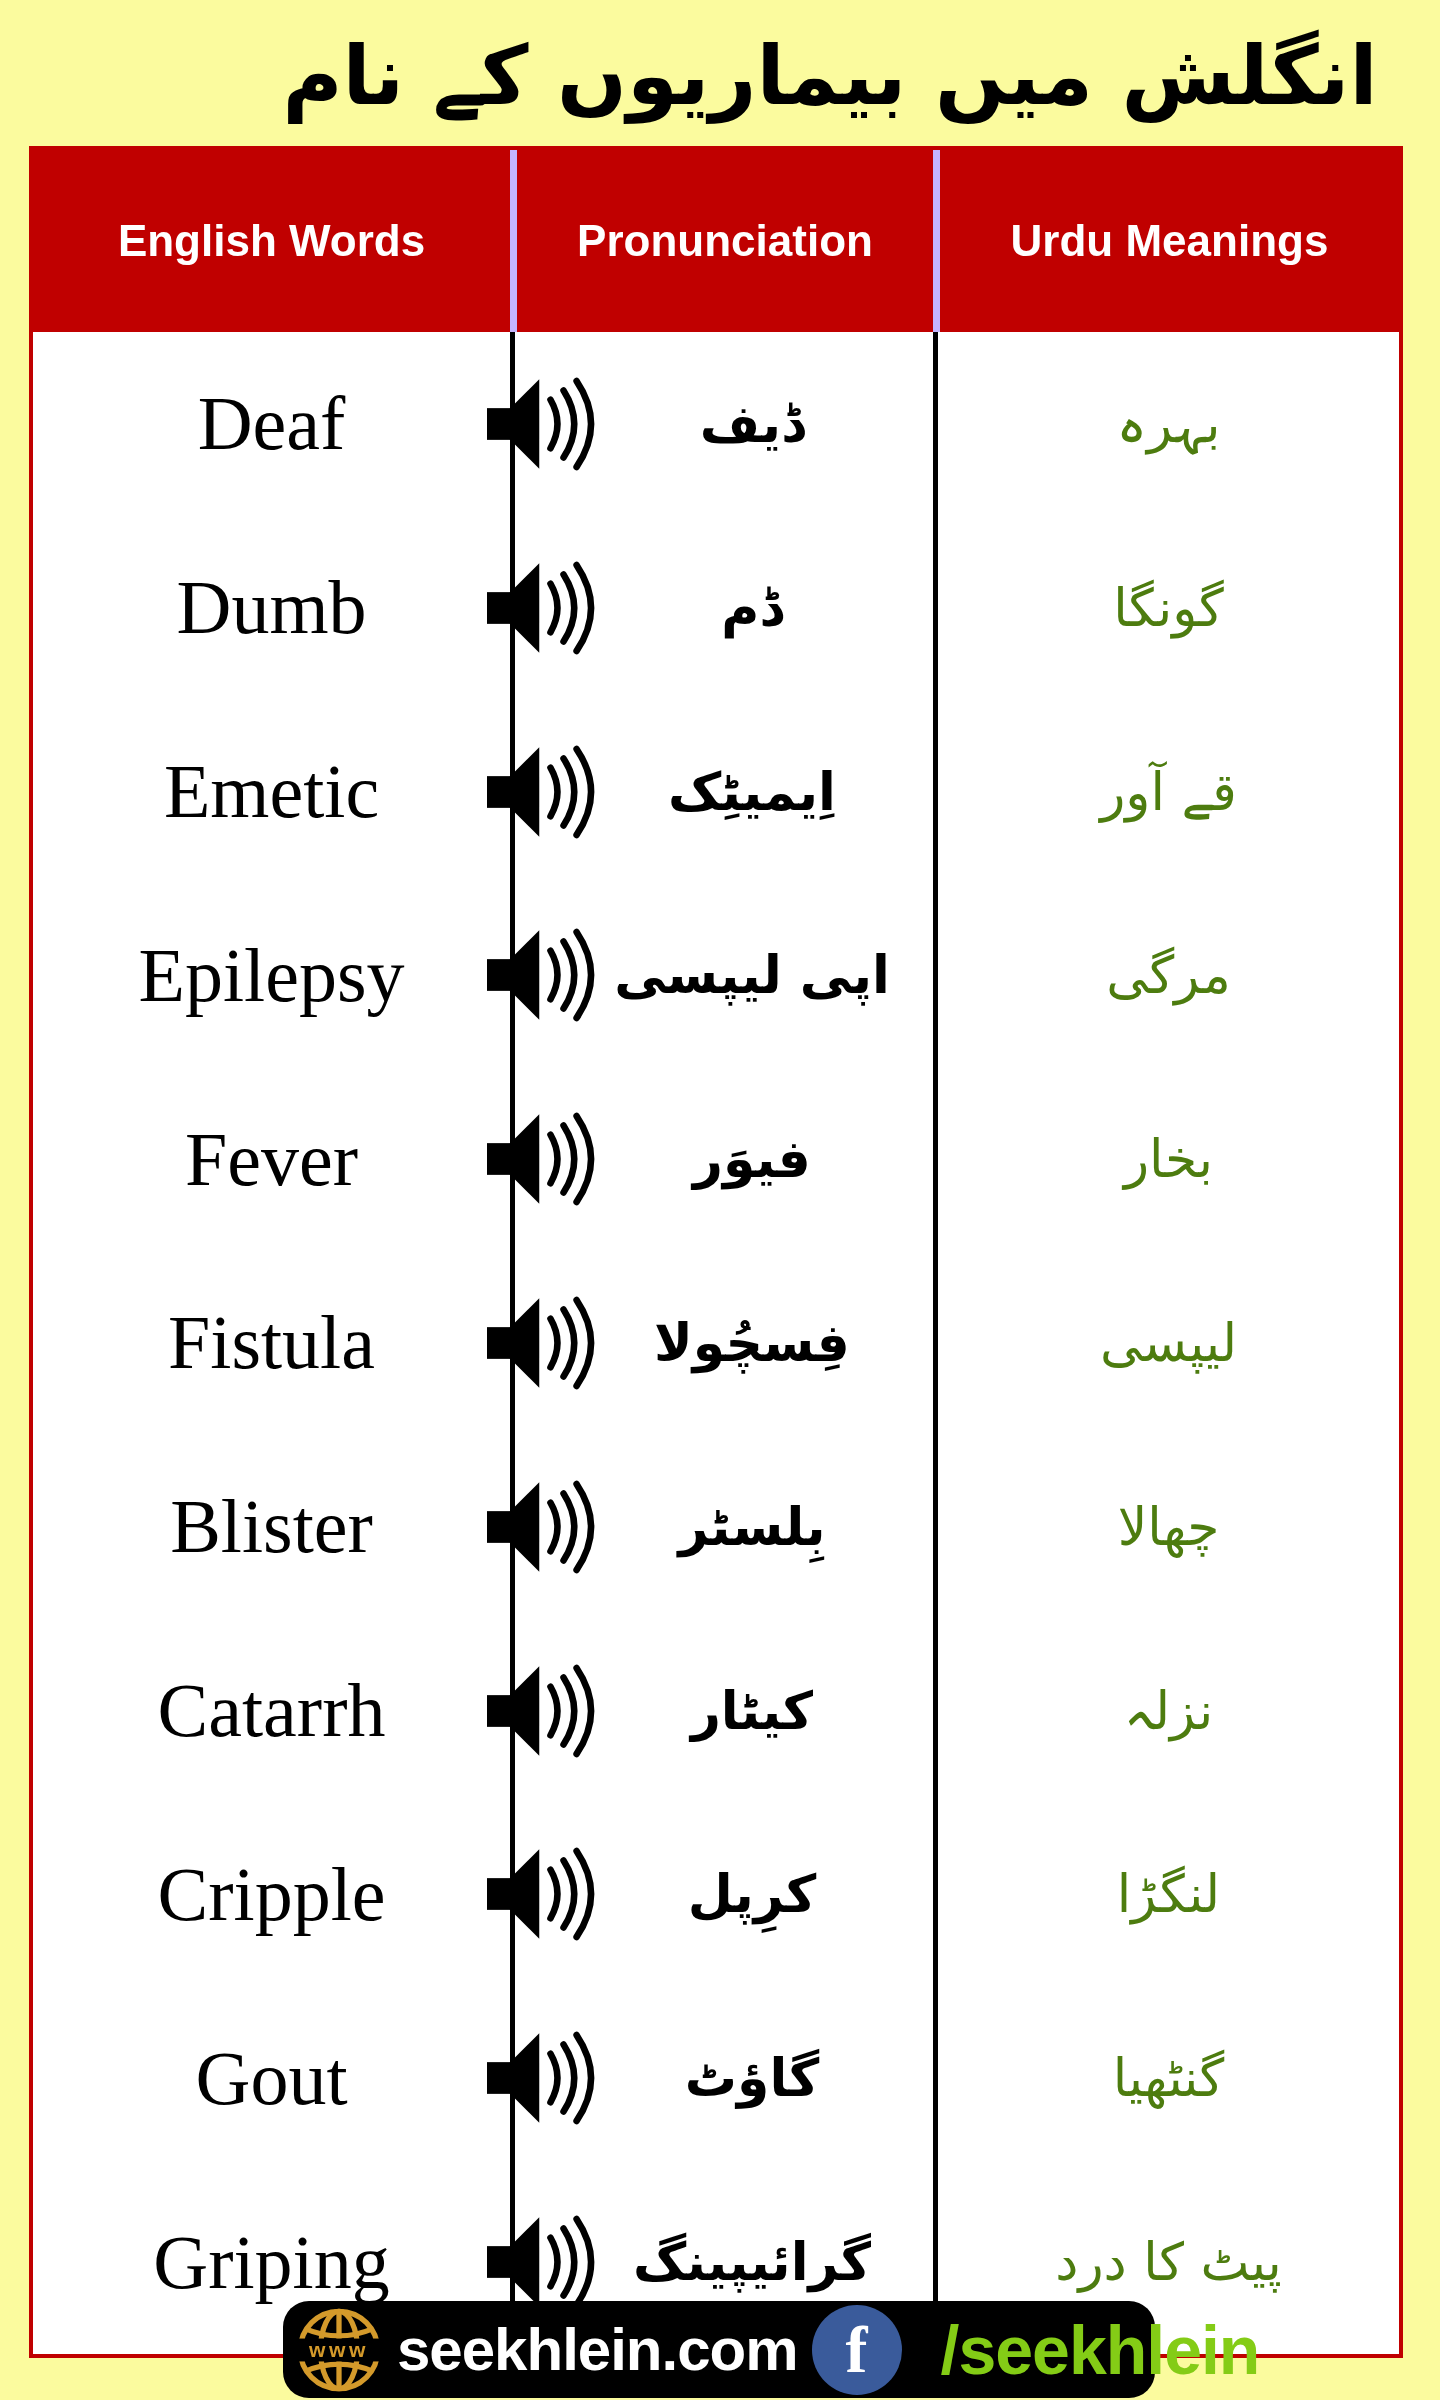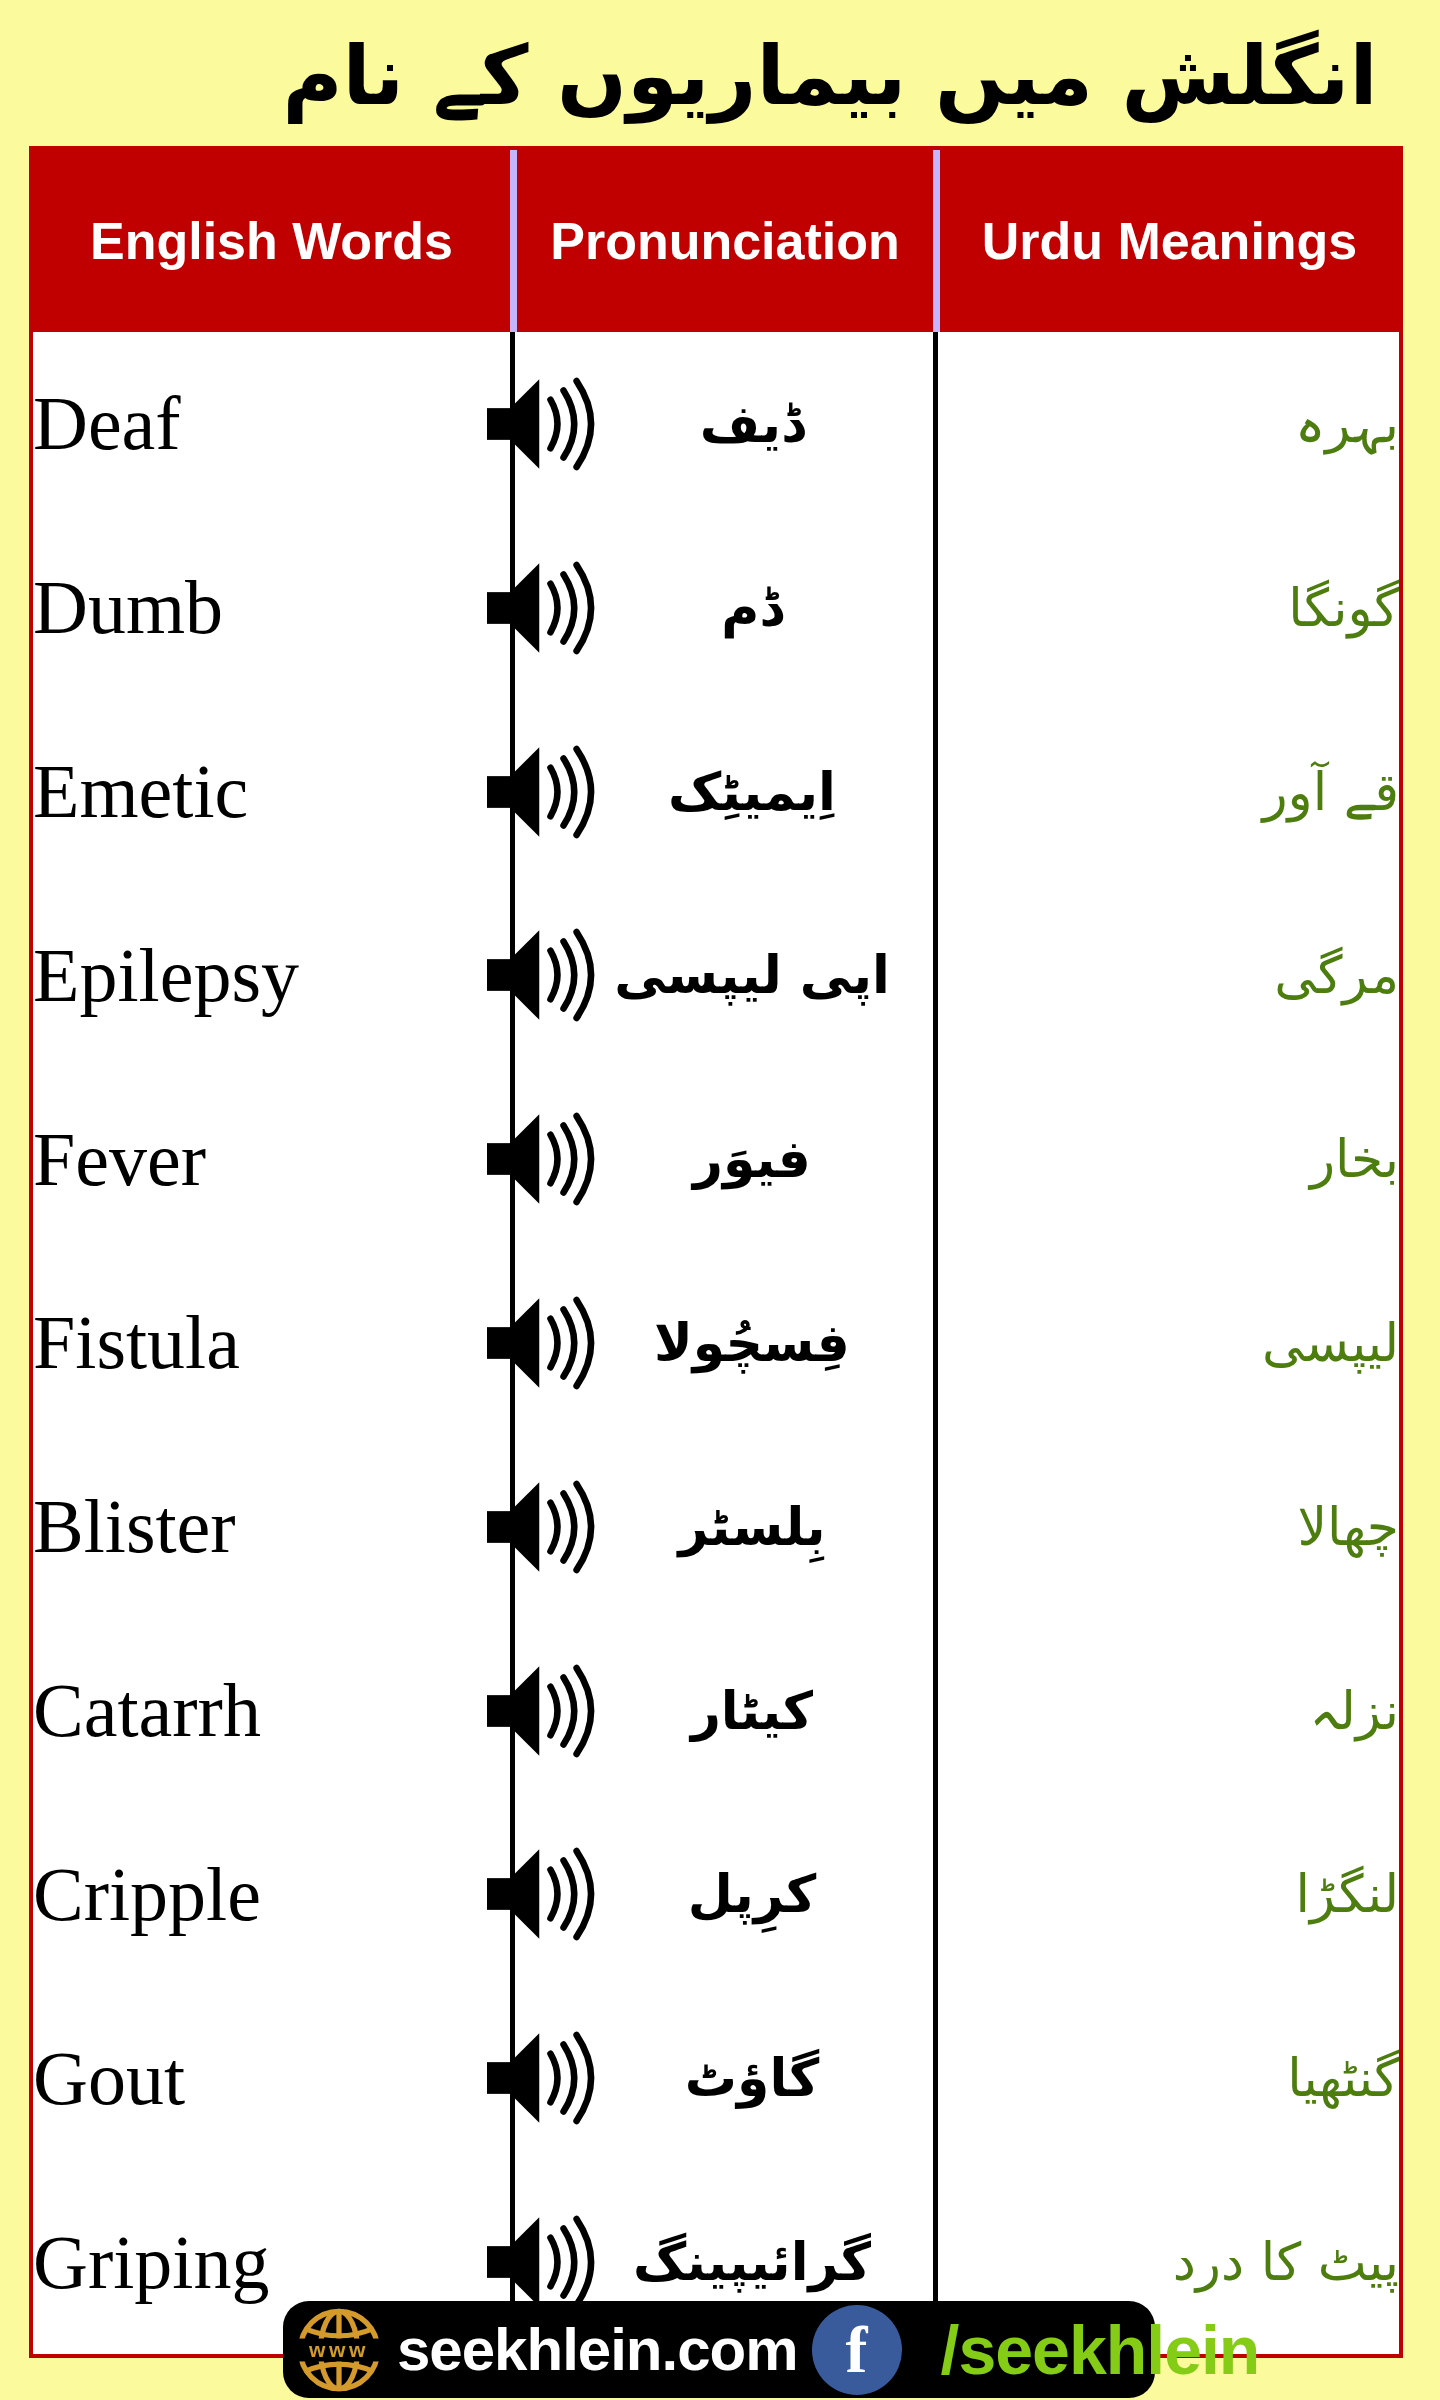--- a/index.html
+++ b/index.html
@@ -26,31 +26,31 @@
     background:#ffffff;
     border:4px solid #C00000;
     box-sizing:content-box;
   }
   .thead{
     display:grid;grid-template-columns:477px 423px 466px;
     height:182px;background:#C00000;
   }
   .th{
     display:flex;align-items:center;justify-content:center;
-    color:#ffffff;font-weight:700;font-size:52px;
+    color:#ffffff;font-weight:700;font-size:44px;
     font-family:"Liberation Sans",sans-serif;
   }
   .th + .th{border-left:7px solid #c4b5fd;}
   .tbody{
     display:flex;flex-direction:column;height:2022px;
   }
   .trow{
     flex:1;display:grid;grid-template-columns:477px 423px 466px;
   }
-  .cell{display:flex;align-items:center;overflow:visible;}
+  .cell{display:flex;align-items:center;justify-content:center;overflow:visible;}
   .c-en{
     font-family:"Liberation Serif",serif;
     font-size:76px;color:#000;
   }
   .c-pr{
     border-left:5px solid #000;
     justify-content:flex-start;
   }
   .c-ur{
     border-left:5px solid #000;

